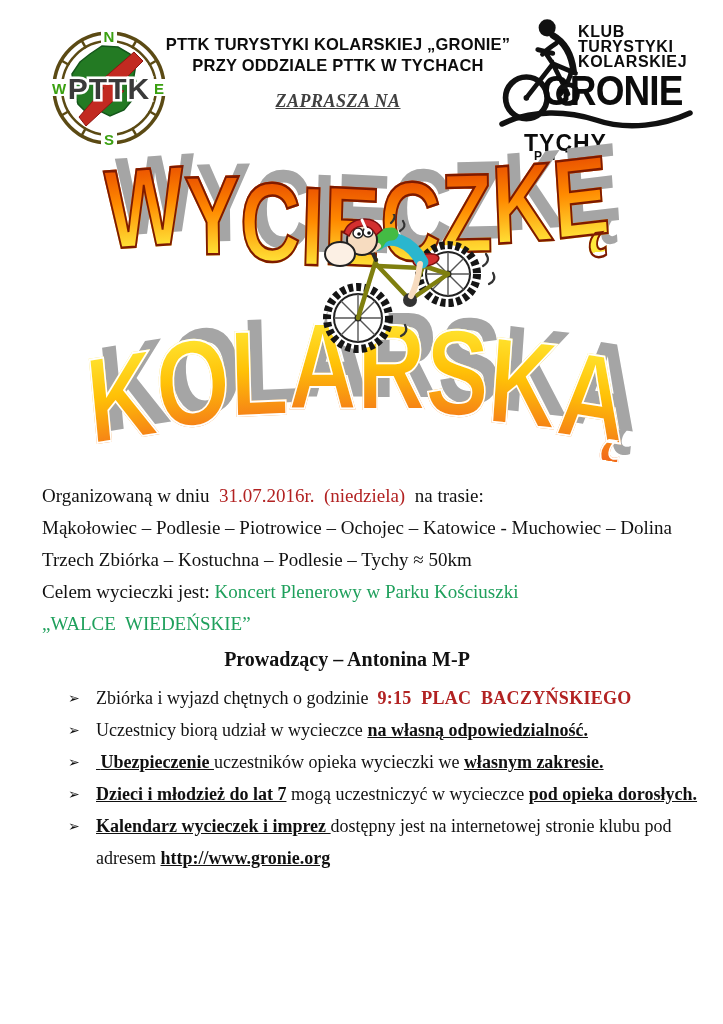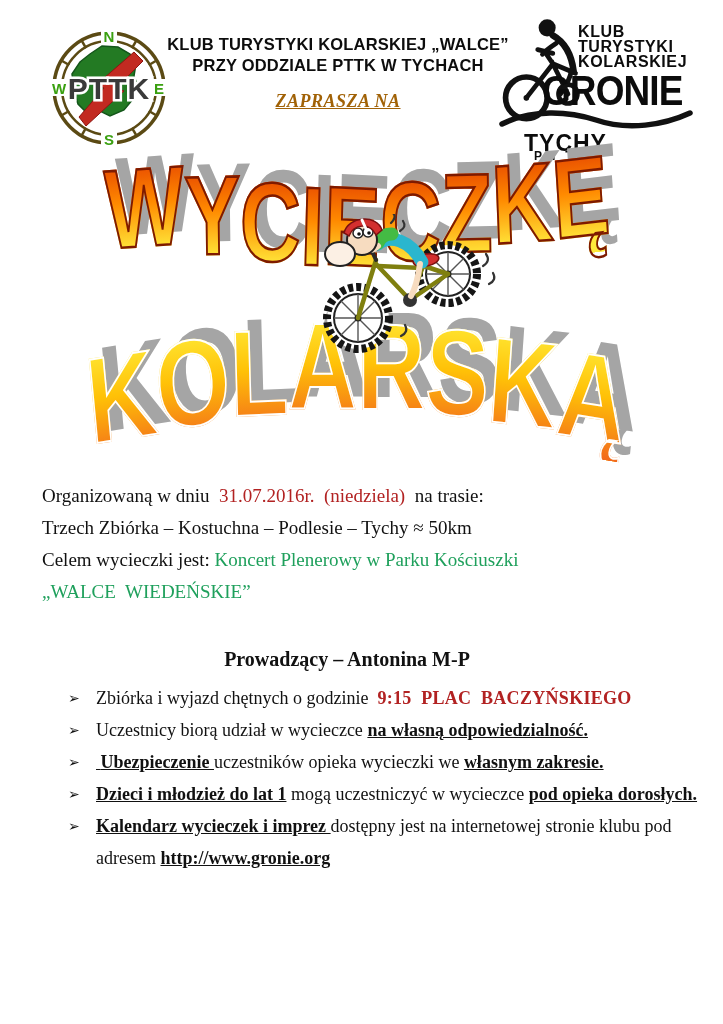--- a/index.html
+++ b/index.html
@@ -5,21 +5,21 @@
   html,body{margin:0;padding:0;background:#fff;}
   .page{position:relative;width:723px;height:1024px;background:#fff;overflow:hidden;
         font-family:"Liberation Serif","DejaVu Serif",serif;color:#111;}
 
   
   .pttk-logo{position:absolute;left:46px;top:24px;width:126px;height:128px;}
   .header-text{position:absolute;left:142px;top:34px;width:392px;text-align:center;}
   .club-line{font-family:"Liberation Sans","DejaVu Sans",sans-serif;font-weight:bold;
              font-size:16.5px;line-height:21px;letter-spacing:.2px;color:#0d0d0d;}
   .invite{display:inline-block;margin-top:15px;font-weight:bold;font-style:italic;
-          font-size:18px;text-decoration:underline;letter-spacing:.5px;color:#a16207;}
+          font-size:18px;text-decoration:underline;letter-spacing:.5px;color:#404040;}
 
   .gronie-logo{position:absolute;left:498px;top:12px;width:196px;height:152px;color:#0c0c0c;
                font-family:"Liberation Sans","DejaVu Sans",sans-serif;}
   .g-cyclist{position:absolute;left:0;top:2px;width:104px;height:110px;}
   .g-small{position:absolute;left:80px;top:12px;font-size:16px;font-weight:bold;
            line-height:15px;letter-spacing:.6px;}
   .g-name{position:absolute;left:44px;top:58px;font-size:42px;font-weight:bold;letter-spacing:-1px;
           transform:scaleX(.88);transform-origin:left top;line-height:1;}
   .g-wave{position:absolute;left:0;top:94px;width:196px;height:26px;}
   .g-city{position:absolute;left:26px;top:118px;font-size:23px;font-weight:bold;letter-spacing:1px;}
@@ -98,21 +98,21 @@
         <text x="63" y="18">N</text>
         <text x="113" y="70">E</text>
         <text x="63" y="121">S</text>
         <text x="13" y="70">W</text>
       </g>
       <text x="63" y="75" text-anchor="middle" font-family="&quot;Liberation Sans&quot;,sans-serif" font-size="30" font-weight="bold" fill="#3a3a3a" stroke="#ffffff" stroke-width="5" paint-order="stroke" letter-spacing="1">PTTK</text>
     </svg>
   </div>
 
   <div class="header-text">
-    <div class="club-line">KLUB TURYSTYKI KOLARSKIEJ „WALCE”</div>
+    <div class="club-line">PTTK TURYSTYKI KOLARSKIEJ „GRONIE”</div>
     <div class="club-line">PRZY ODDZIALE PTTK W TYCHACH</div>
     <div class="invite">ZAPRASZA NA</div>
   </div>
 
   <div class="gronie-logo">
     <svg class="g-cyclist" viewBox="0 0 110 115">
       <circle cx="30" cy="88" r="22" fill="none" stroke="#111" stroke-width="6"></circle>
       <circle cx="30" cy="88" r="3" fill="#111"></circle>
       <circle cx="74" cy="84" r="10" fill="none" stroke="#111" stroke-width="5"></circle>
       <path d="M30,88 L58,52 L74,84 M58,52 L82,62" fill="none" stroke="#111" stroke-width="5" stroke-linecap="round"></path>
@@ -231,28 +231,29 @@
         <span class="wa-ch" style="transform: translateY(-12px) rotate(0deg);">A</span>
         <span class="wa-ch" style="transform: translateY(-12px) rotate(0deg);">R</span>
         <span class="wa-ch" style="transform: translateY(-6px) rotate(2deg);">S</span>
         <span class="wa-ch" style="transform: translateY(4px) rotate(5deg);">K</span>
         <span class="wa-ch" style="transform: translateY(18px) rotate(7deg);">Ą</span>
       </span>
     </div>
 
   <div class="intro">
     <p><span class="b">Organizowaną w dniu  </span><span class="b red">31.07.2016r.  (niedziela)</span><span class="b">  na trasie:</span></p>
+    <p class="b nowrap">Mąkołowiec – Podlesie – Piotrowice – Ochojec – Katowice -  Muchowiec – Dolina</p>
     <p class="b nowrap">Trzech  Zbiórka – Kostuchna – Podlesie – Tychy ≈  50km</p>
     <p><span class="b">Celem wycieczki jest: </span><span class="b green">Koncert Plenerowy w Parku Kościuszki</span></p>
     <p class="b green">„WALCE  WIEDEŃSKIE”</p>
   </div>
 
   <div class="leader">Prowadzący – Antonina M-P</div>
 
   <ul class="bullets">
       <li><span class="arrow">➢</span><span class="plain">Zbiórka i wyjazd chętnych o godzinie  </span><span class="red-bold">9:15  PLAC  BACZYŃSKIEGO</span></li>
       <li><span class="arrow">➢</span><span class="plain">Uczestnicy biorą udział w wycieczce </span><span class="bold-underline">na własną odpowiedzialność.</span></li>
       <li><span class="arrow">➢</span><span class="bold-underline"> Ubezpieczenie </span><span class="plain">uczestników opieka wycieczki we </span><span class="bold-underline">własnym zakresie.</span></li>
-      <li><span class="arrow">➢</span><span class="bold-underline">Dzieci i młodzież do lat 1</span><span class="plain"> mogą uczestniczyć w wycieczce </span><span class="bold-underline">pod opieka dorosłych.</span></li>
+      <li><span class="arrow">➢</span><span class="bold-underline">Dzieci i młodzież do lat 7</span><span class="plain"> mogą uczestniczyć w wycieczce </span><span class="bold-underline">pod opieka dorosłych.</span></li>
       <li><span class="arrow">➢</span><span class="bold-underline">Kalendarz wycieczek i imprez </span><span class="plain">dostępny jest na internetowej stronie klubu pod</span><br><span class="plain">adresem </span><span class="link">http://www.gronie.org</span></li>
     </ul>
 
 </div>
 
 </body></html>

